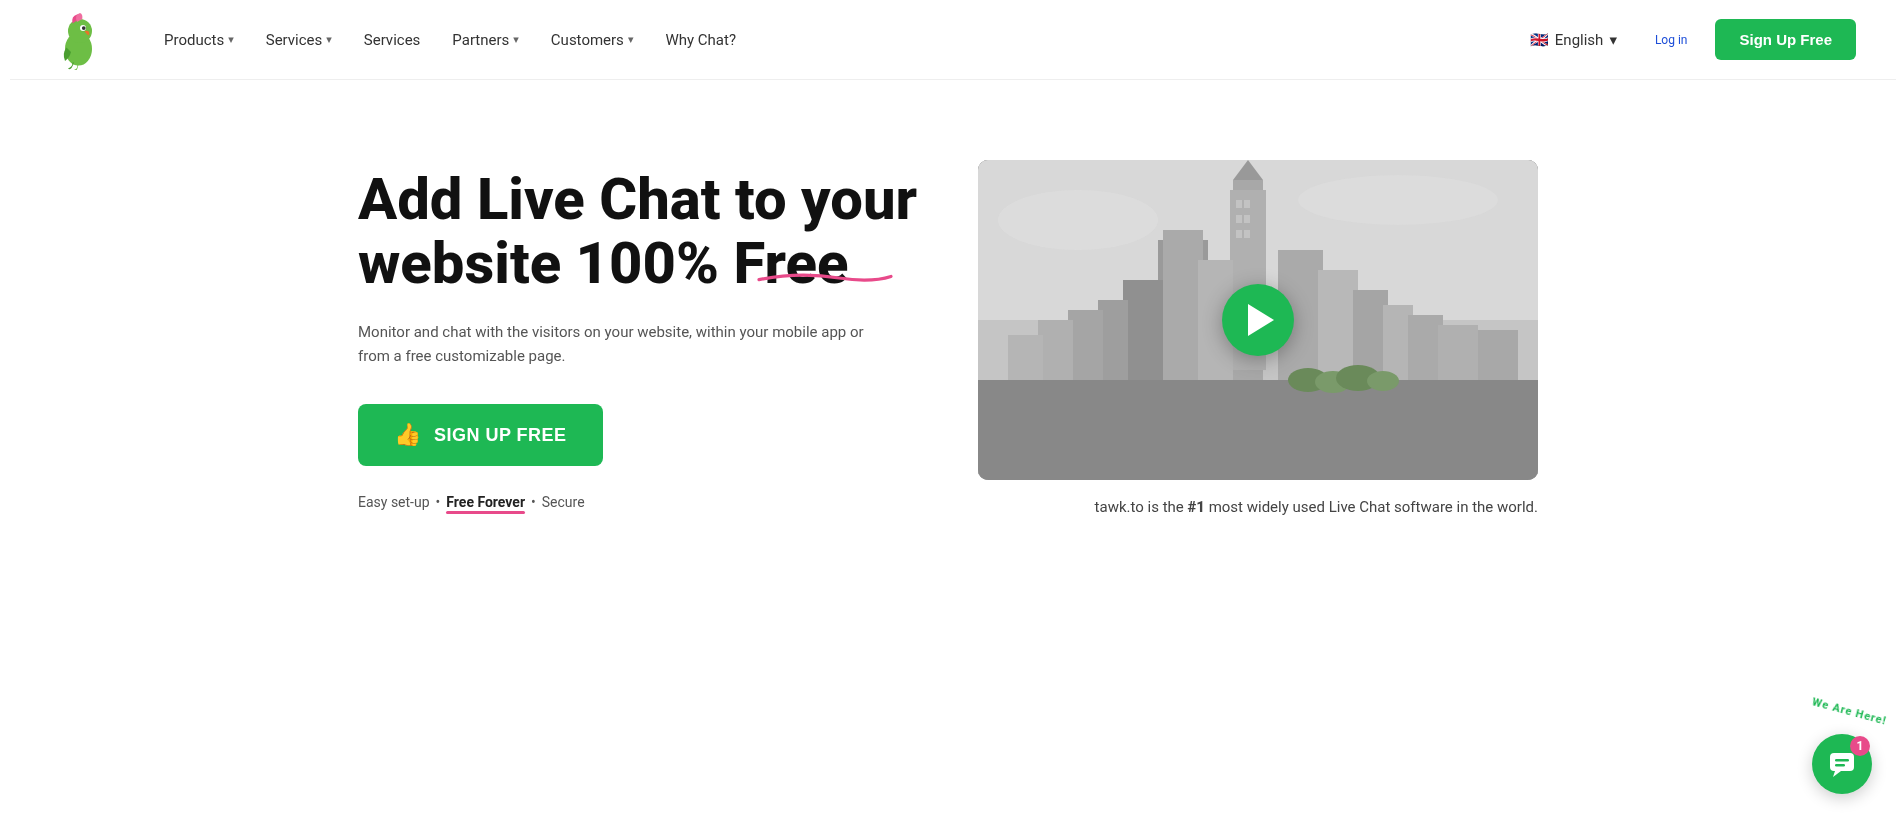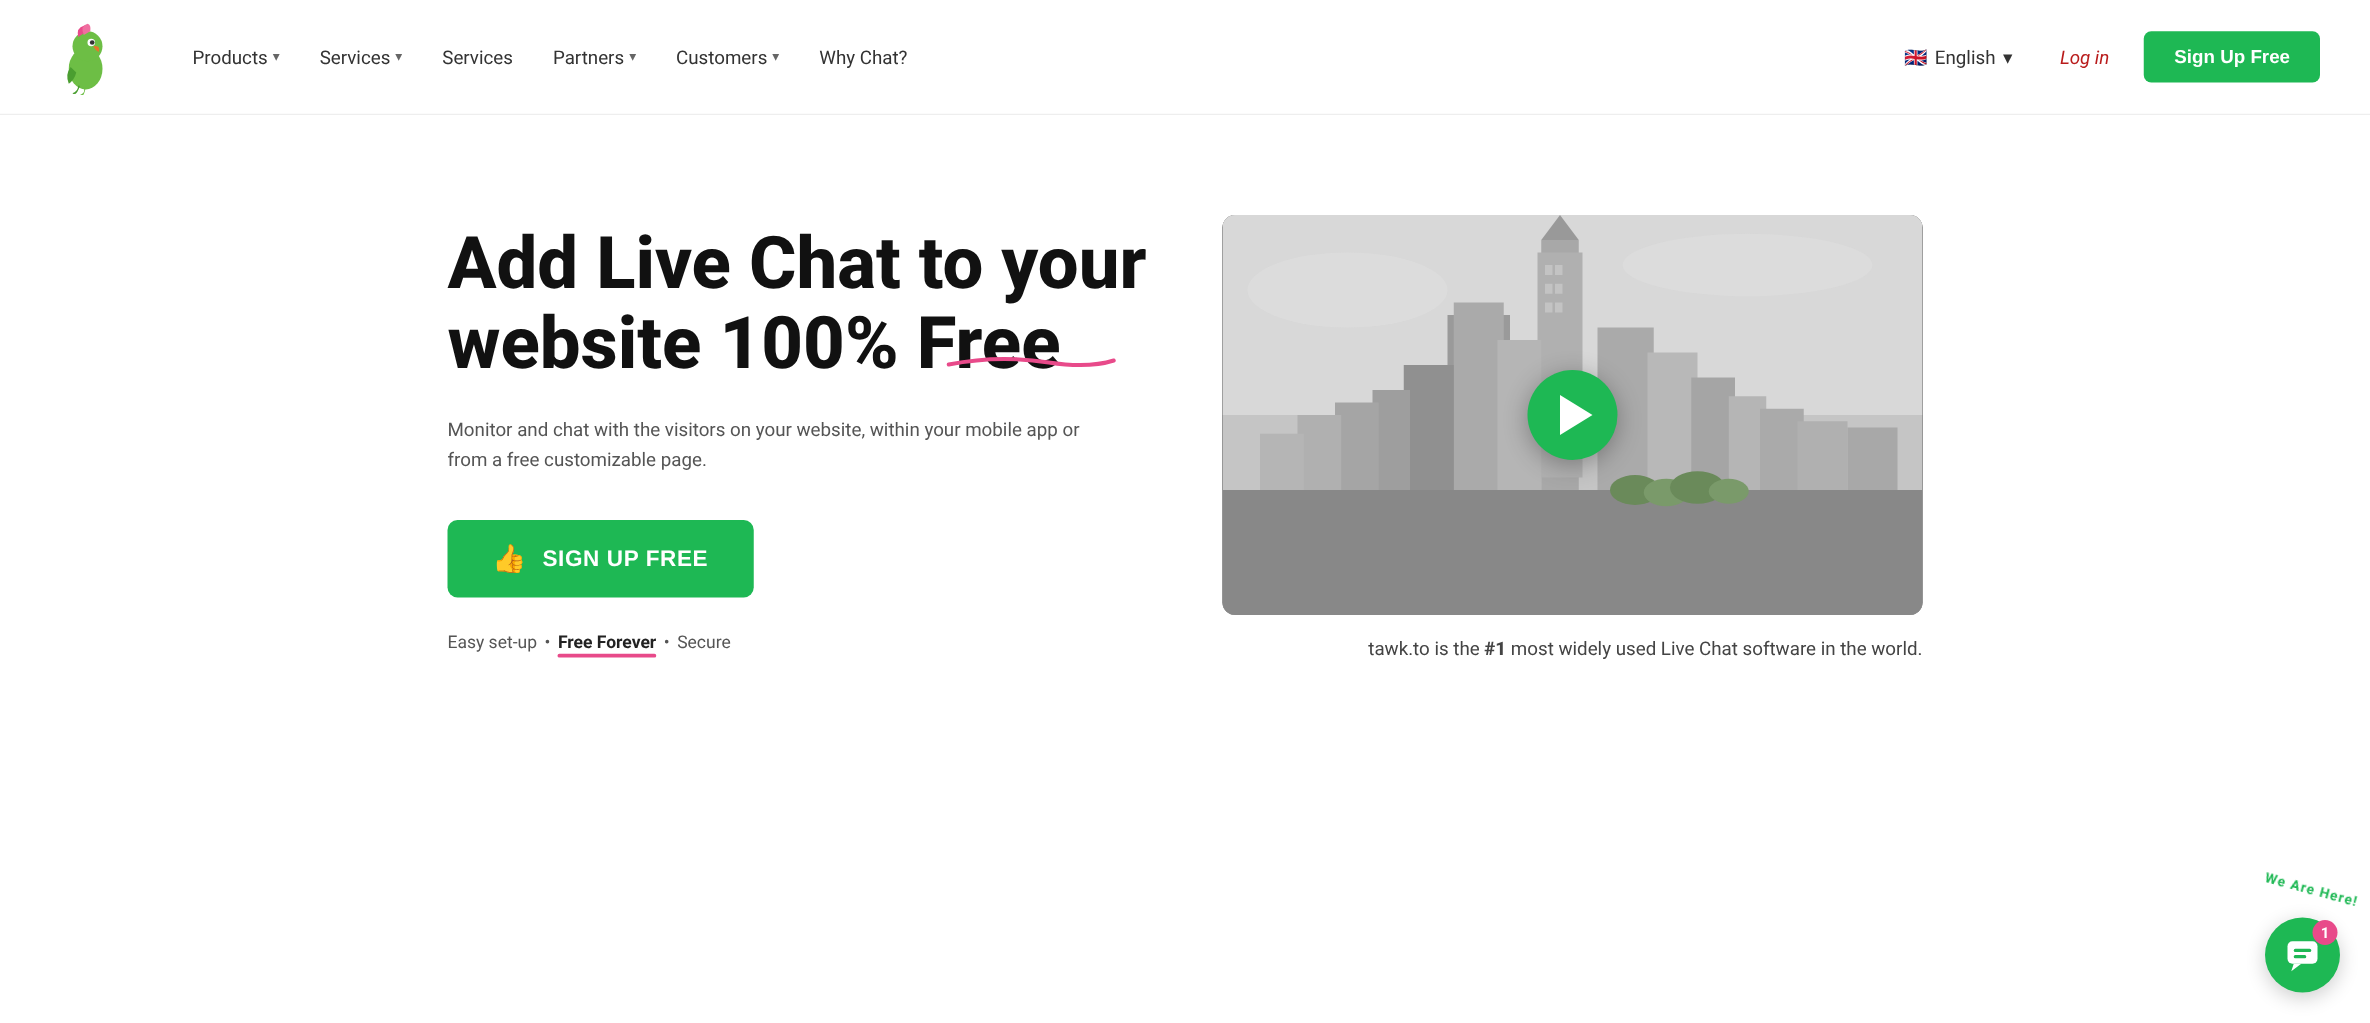--- a/index.html
+++ b/index.html
@@ -1,35 +1,35 @@
 <!DOCTYPE html>
 <html><head>
   <meta charset="utf-8">
   <style>
     * { margin: 0; padding: 0; box-sizing: border-box; }
     body { font-family: -apple-system, BlinkMacSystemFont, 'Segoe UI', Roboto, sans-serif; background: #fff; color: #222; }
 
     
     nav {
       display: flex; align-items: center; padding: 0 40px;
-      height: 92px; border-bottom: 1px solid #eee; background: #fff;
-      position: sticky; top: 0; z-index: 100;
+      height: 80px; border-bottom: 1px solid #eee; background: #fff;
+      position: sticky; top: 0; z-index: 100; margin-left: 10px;
     }
     .nav-logo { display: flex; align-items: center; margin-right: 40px; }
     .nav-logo svg { width: 60px; height: 60px; }
     .nav-links { display: flex; align-items: center; gap: 4px; flex: 1; }
     .nav-item {
       display: flex; align-items: center; gap: 4px;
       padding: 8px 14px; font-size: 15px; color: #333;
       cursor: pointer; border-radius: 4px; white-space: nowrap;
       text-decoration: none;
     }
     .nav-item .chevron { font-size: 11px; color: #666; }
     .nav-right { display: flex; align-items: center; gap: 16px; margin-left: auto; }
-    .nav-login { font-size: 15px; color: #b91c1c; cursor: pointer; padding: 8px 12px; font-style: italic; }
+    .nav-login { font-size: 12px; color: #1d4ed8; cursor: pointer; padding: 8px 12px; }
     .nav-signup {
       background: #1eb854; color: #fff; border: none; border-radius: 6px;
       padding: 12px 24px; font-size: 15px; font-weight: 600; cursor: pointer;
     }
     .nav-lang { display: flex; align-items: center; gap: 6px; cursor: pointer; font-size: 15px; color: #333; padding: 8px 10px; }
 
     
     .hero {
       display: flex; align-items: center; justify-content: space-between;
       max-width: 1300px; margin: 0 auto; padding: 80px 60px 60px;

